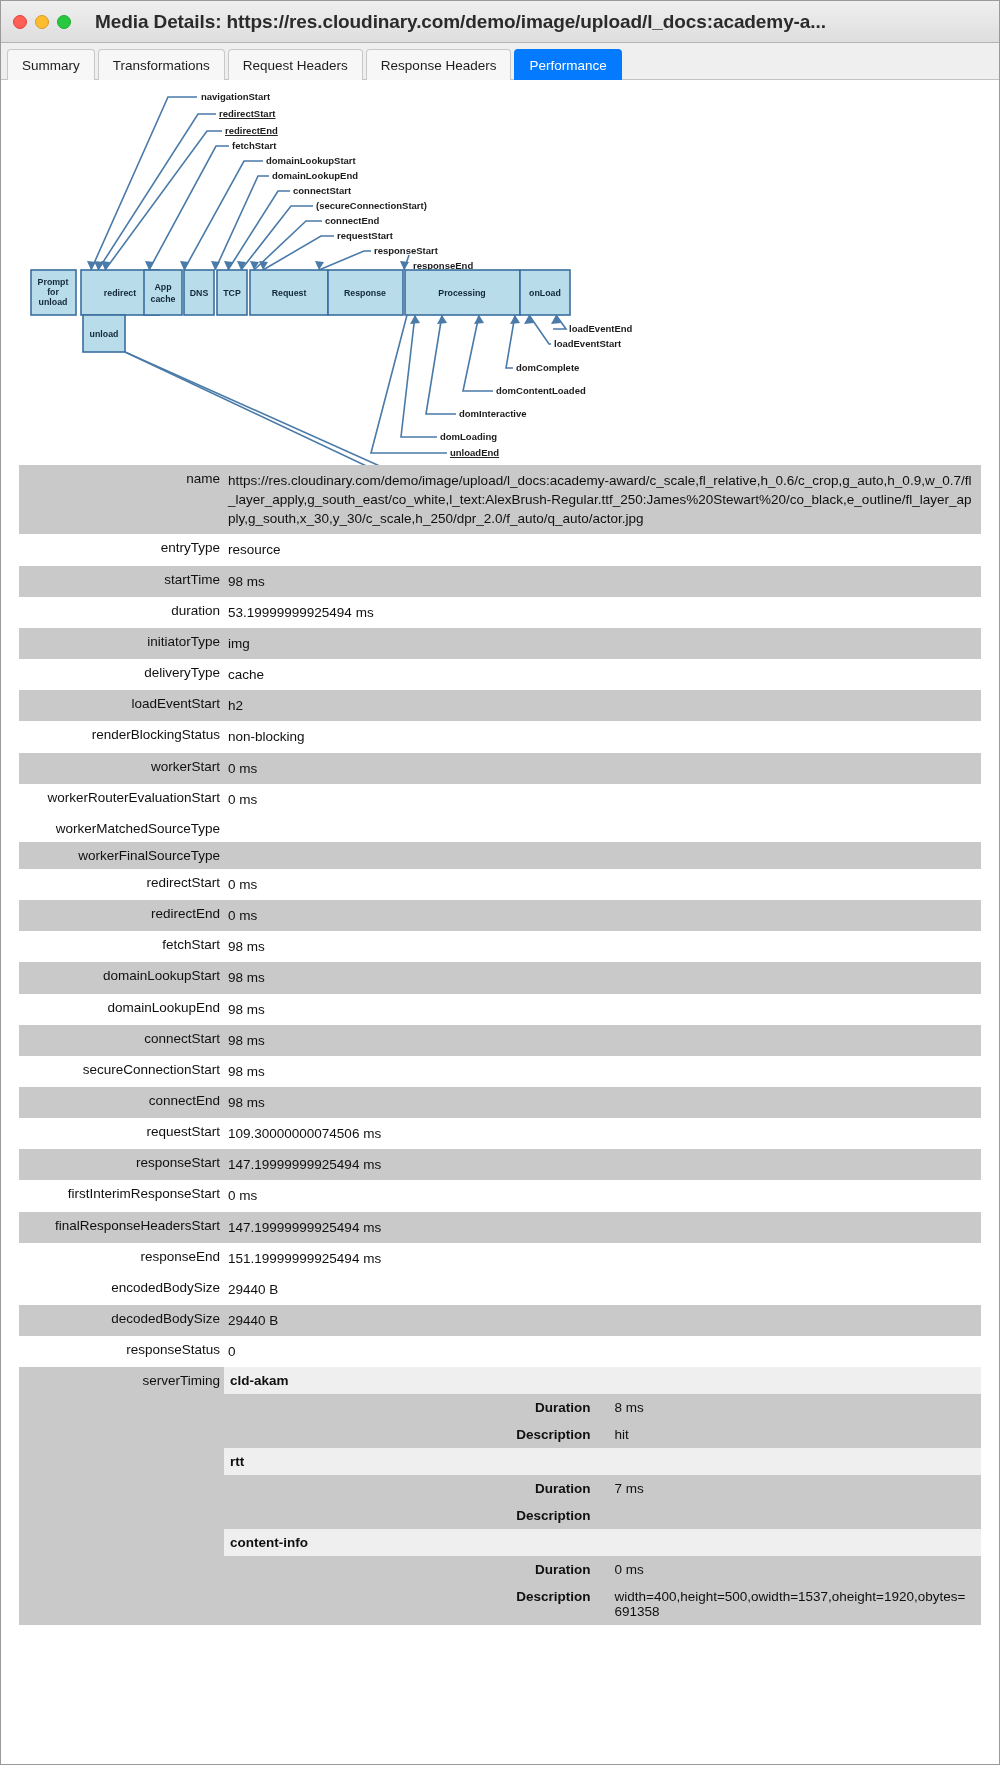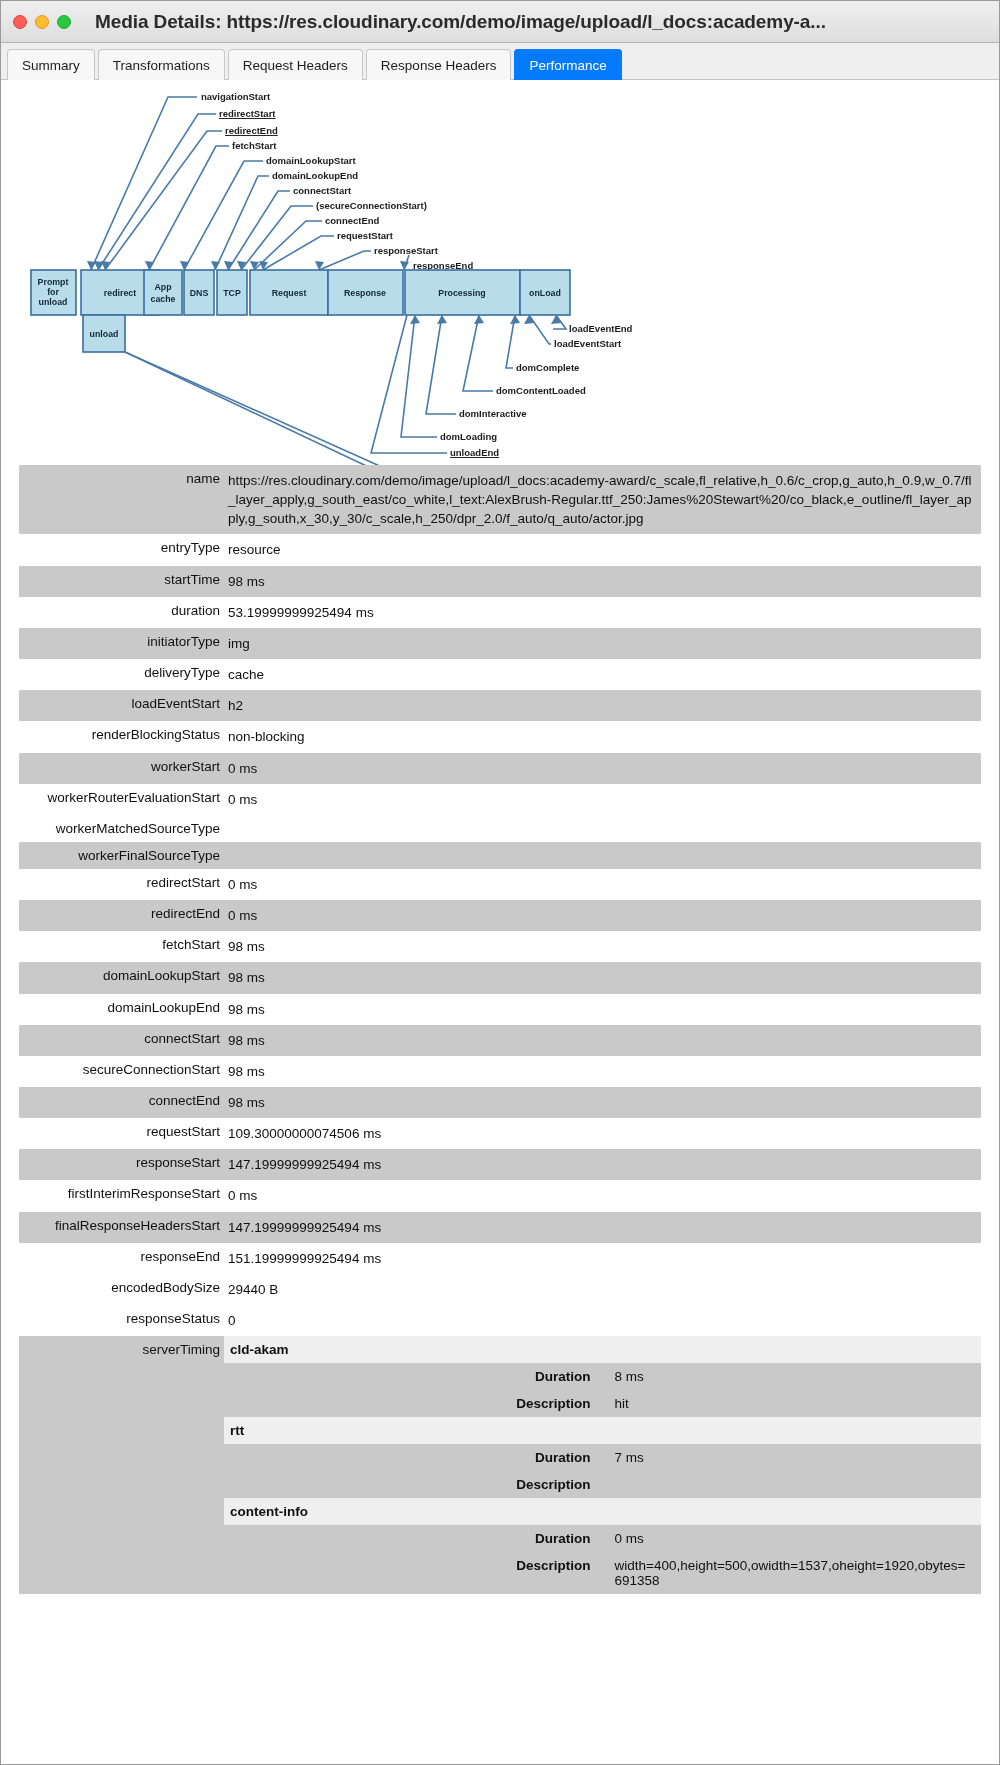--- a/index.html
+++ b/index.html
@@ -350,20 +350,24 @@
             <td class="v">147.19999999925494 ms</td>
           </tr>
         <tr class="plain">
             <td class="k">responseEnd</td>
             <td class="v">151.19999999925494 ms</td>
           </tr>
         <tr class="plain">
             <td class="k">encodedBodySize</td>
             <td class="v">29440 B</td>
           </tr>
+        <tr class="shade">
+            <td class="k">decodedBodySize</td>
+            <td class="v">29440 B</td>
+          </tr>
         <tr class="plain">
             <td class="k">responseStatus</td>
             <td class="v">0</td>
           </tr>
 
         <tr class="shade">
           <td class="k">serverTiming</td>
           <td class="st-cell">
             <table class="st">
               <tbody>

